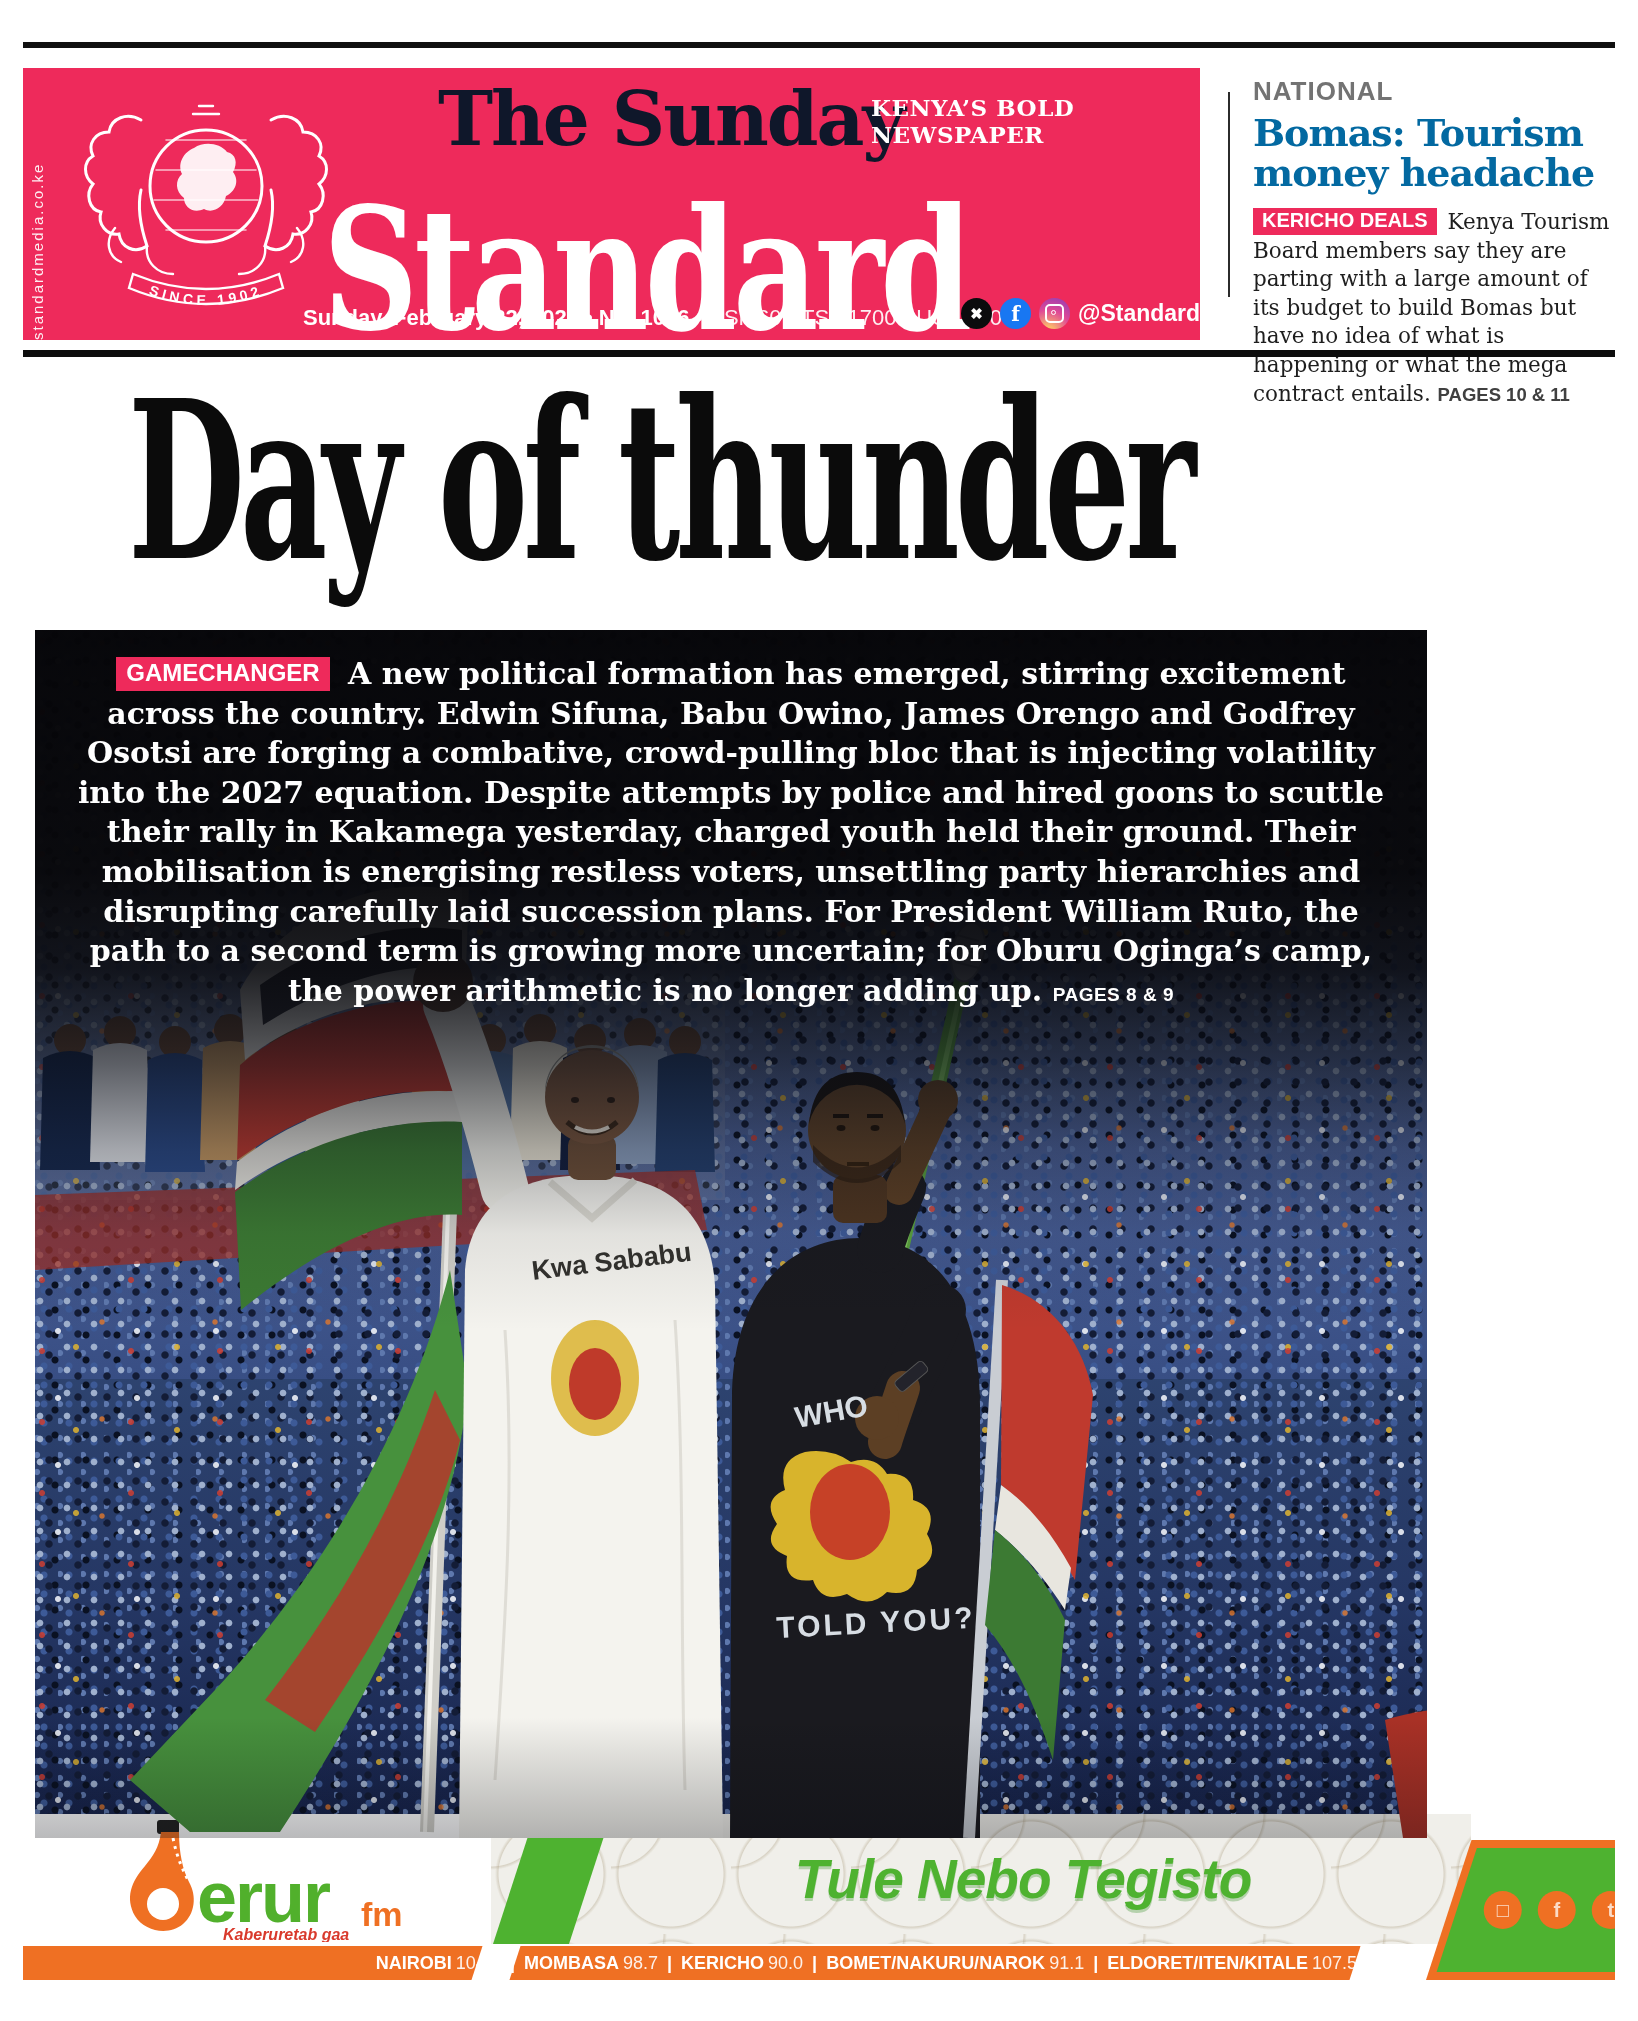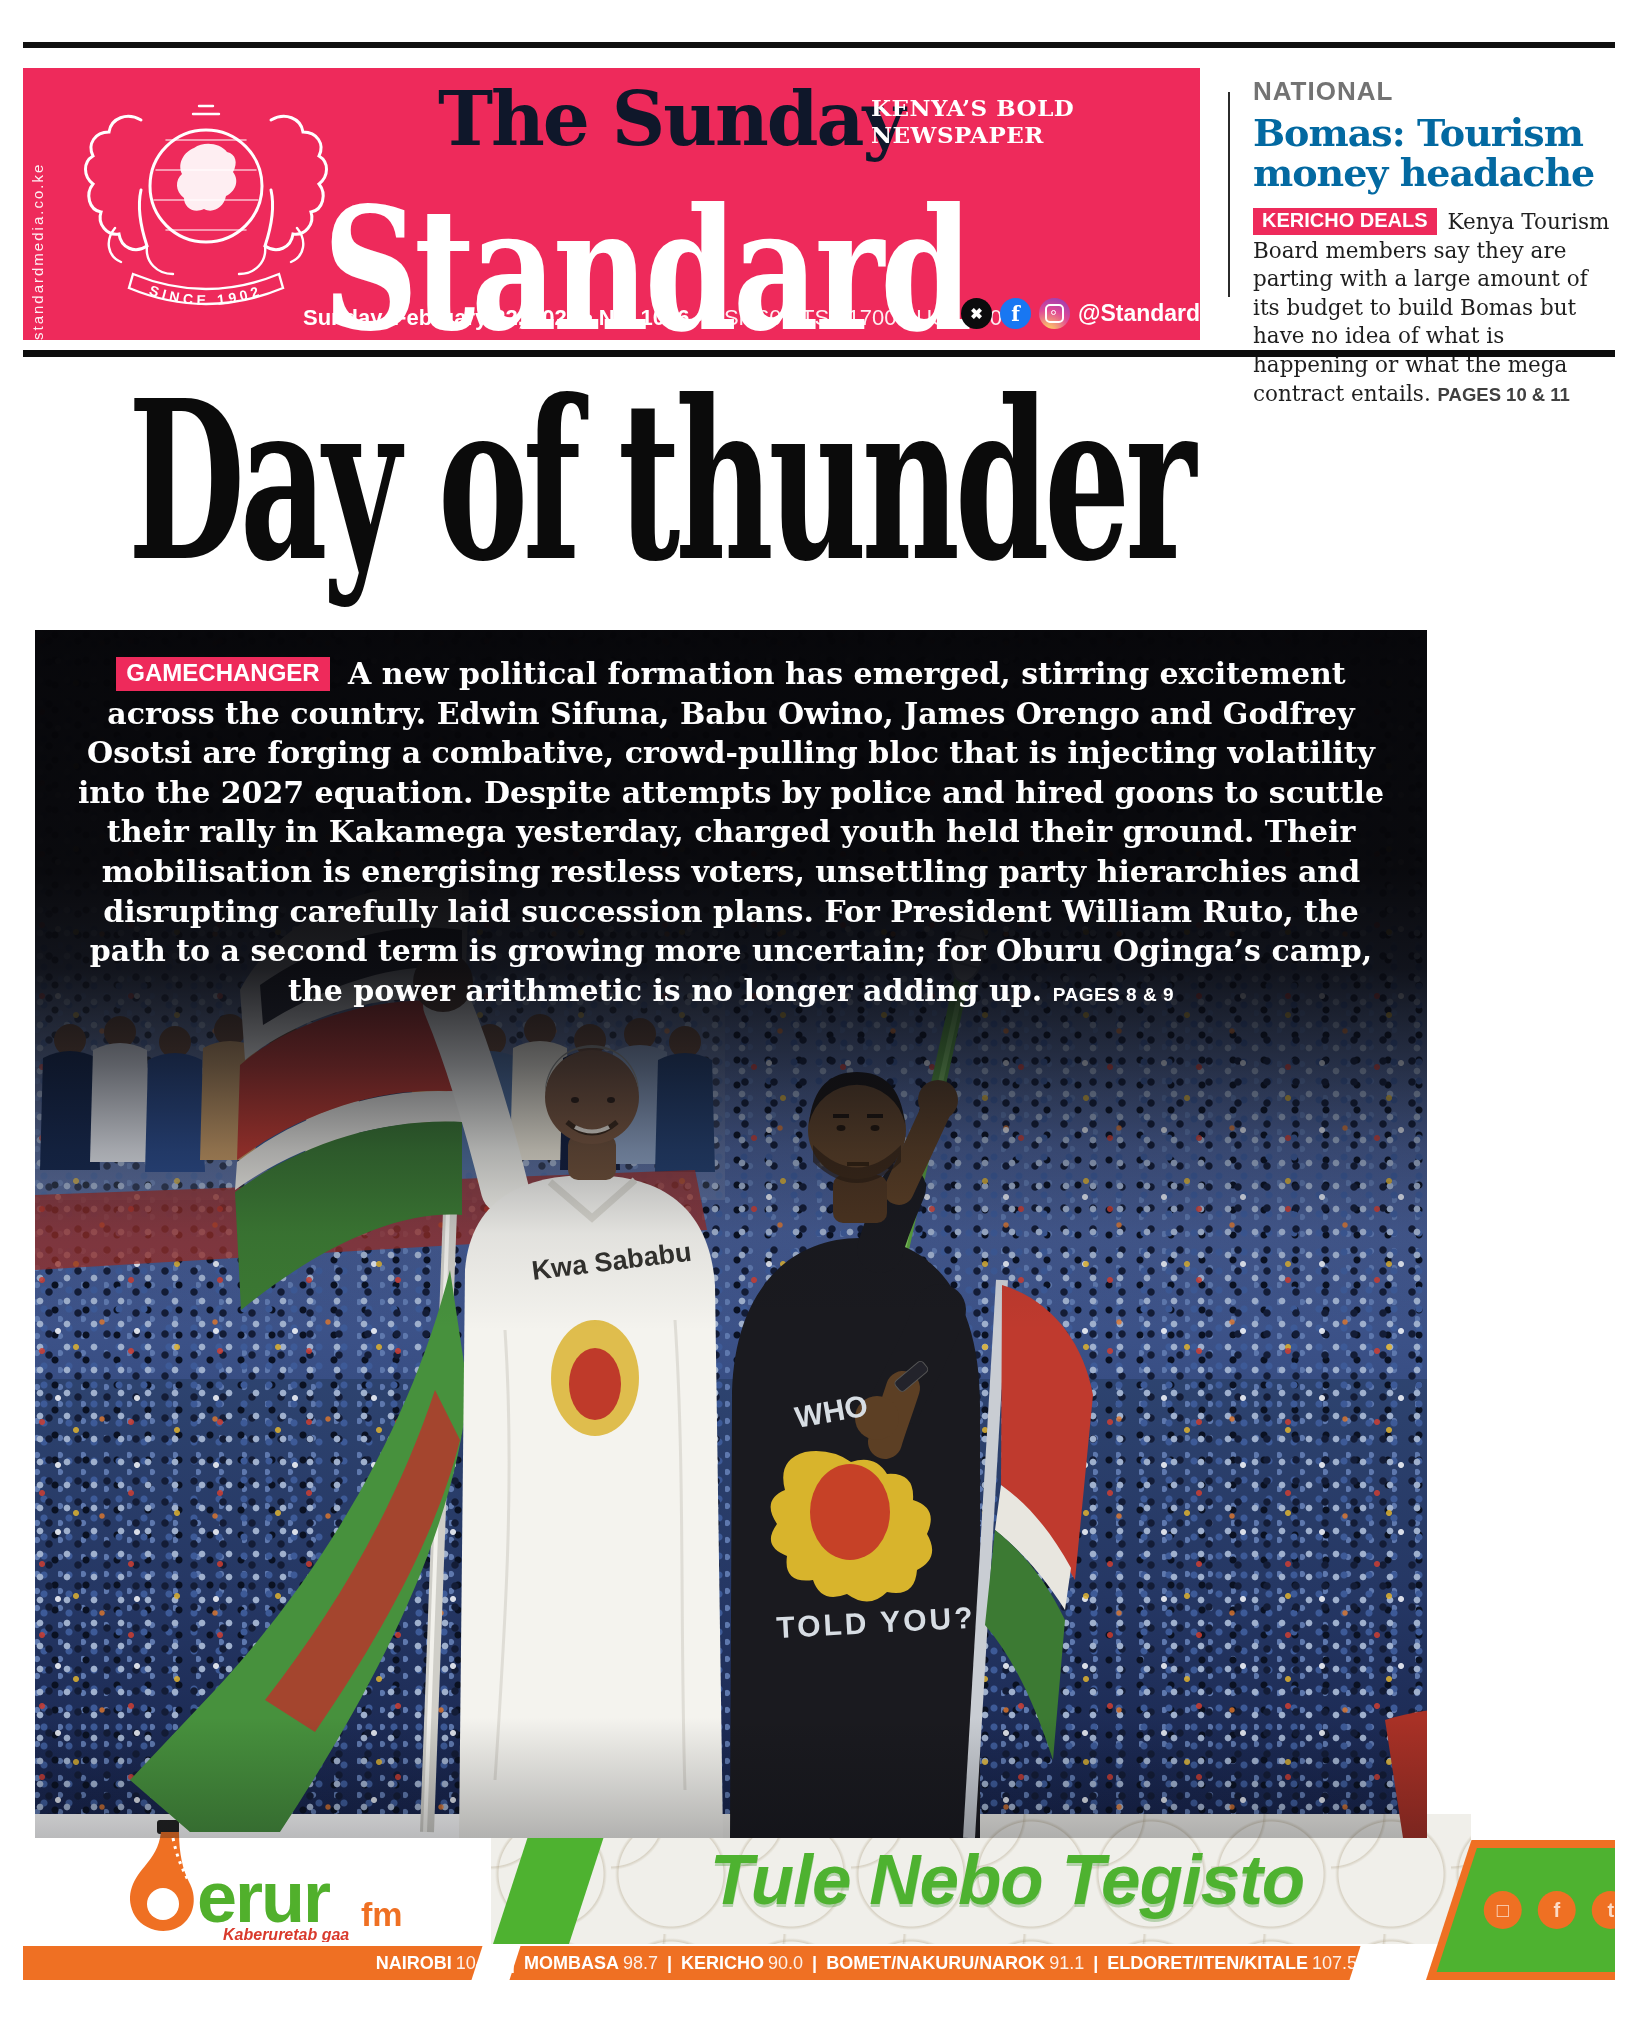--- a/index.html
+++ b/index.html
@@ -81,22 +81,22 @@
 
   
   .banner{position:absolute;left:23px;top:1814px;width:1592px;height:170px;background:#fff;overflow:hidden;}
   .pattern{position:absolute;left:468px;top:0;width:980px;height:130px;background-color:#f0efea;
     background-image:
       radial-gradient(circle at 0 0, transparent 52px, rgba(187,176,152,.45) 53px, transparent 56px),
       radial-gradient(circle at 60px 60px, transparent 52px, rgba(187,176,152,.45) 53px, transparent 56px);
     background-size:120px 120px;}
   .gstripe{position:absolute;left:470px;top:0;width:76px;height:130px;background:#4eb230;
            transform:skewX(-18deg);transform-origin:bottom left;}
-  .slogan{position:absolute;left:539px;top:0;width:890px;height:130px;display:flex;align-items:center;
-          justify-content:center;font-style:italic;font-weight:800;font-size:71px;color:#4eb230;
+  .slogan{position:absolute;left:555px;top:0;width:890px;height:130px;display:flex;align-items:center;
+          justify-content:center;font-style:italic;font-weight:800;font-size:55px;color:#4eb230;
           letter-spacing:-1px;text-shadow:0 3px 0 rgba(47,140,31,.3);white-space:nowrap;}
   .ostrip{position:absolute;top:132px;height:34px;background:#ef7023;transform:skewX(-18deg);}
   .ostrip.seg1{left:-16px;width:470px;}
   .ostrip.seg2{left:492px;width:840px;display:flex;align-items:center;justify-content:center;}
   .freqs{transform:skewX(18deg);color:#fff;font-size:18px;white-space:nowrap;}
   .station b{font-weight:800;}
   .station .fq{font-weight:400;opacity:.9;margin-left:4px;}
   .station::after{content:"|";font-weight:800;margin:0 9px;}
   .station:last-child::after{content:"";}
   .rpara{position:absolute;right:-26px;top:26px;bottom:4px;width:215px;background:#ef7023;

